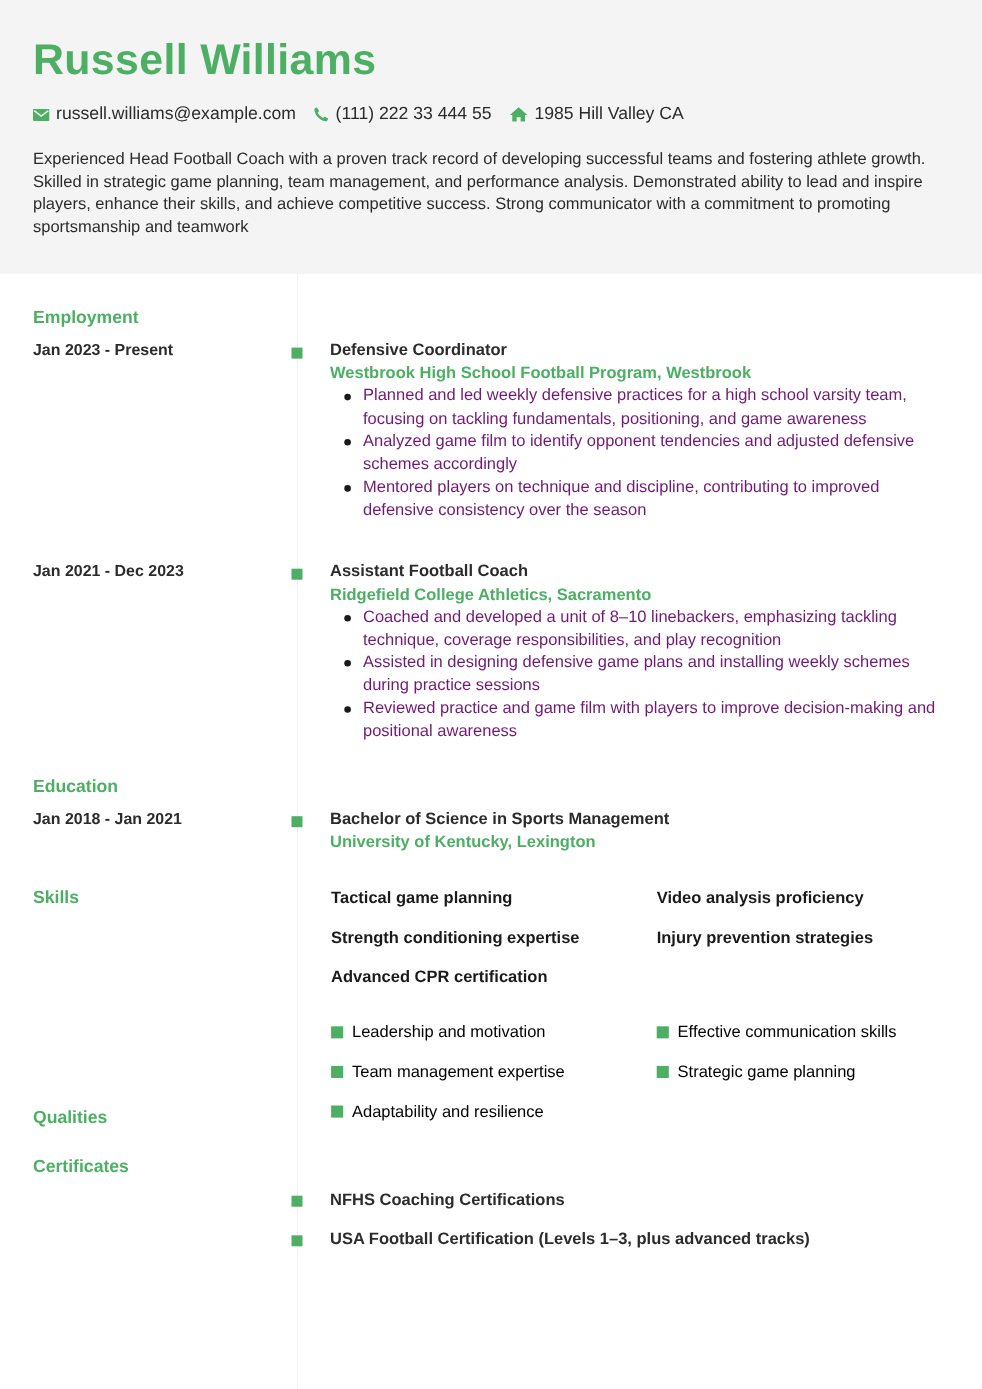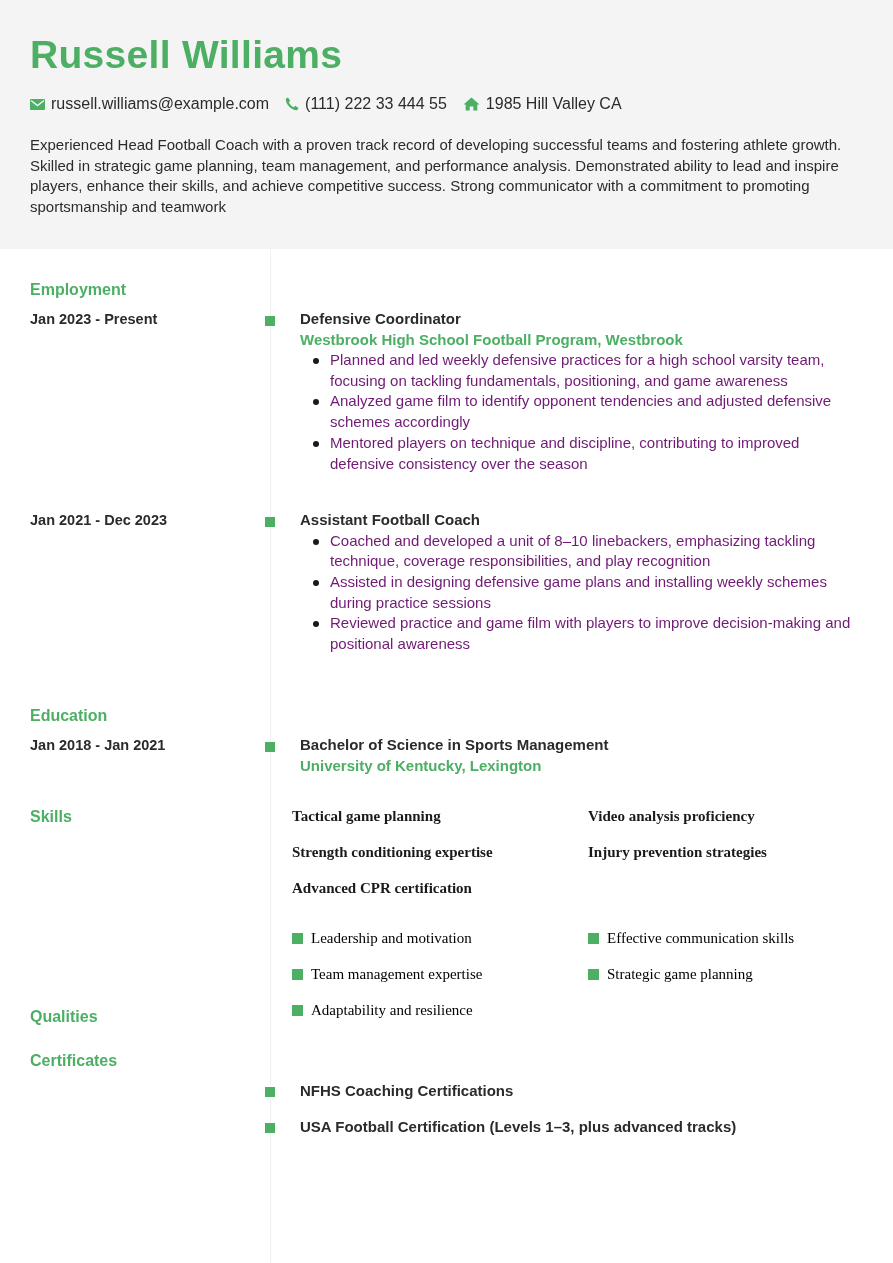--- a/index.html
+++ b/index.html
@@ -18,21 +18,21 @@
     .entry { position: absolute; left: 0; width: 893px; }
     .date { position: absolute; left: 30px; font-weight: bold; font-size: 14.5px; color: #2b2b2b; }
     .marker { position: absolute; left: 265px; width: 10px; height: 10px; background: #4caf64; }
     .entry-body { position: absolute; left: 300px; width: 560px; }
     .role { font-weight: bold; font-size: 15px; line-height: 20.5px; color: #2b2b2b; }
     .org { font-weight: bold; font-size: 15px; line-height: 20.5px; color: #4caf64; }
     .bullets { list-style: none; }
     .bullets li { position: relative; padding-left: 30px; font-size: 15px; line-height: 20.7px; color: #701a75; }
     .bullets li::before { content: ""; position: absolute; left: 13px; top: 8px; width: 6px; height: 6px; border-radius: 50%; background: #1a1a1a; }
 
-    .grid { position: absolute; left: 292px; width: 560px; display: grid; grid-template-columns: 296px 264px; row-gap: 15px; font-family: Liberation Serif, serif; }
+    .grid { position: absolute; left: 301px; width: 560px; display: grid; grid-template-columns: 296px 264px; row-gap: 15px; }
     .skill { font-weight: bold; font-size: 15px; line-height: 21px; color: #1a1a1a; }
     .quality { display: flex; align-items: center; font-size: 15px; line-height: 21px; color: #000000; }
     .quality .sq { width: 11px; height: 11px; background: #4caf64; margin-right: 8px; flex: none; }
 
     .cert { position: absolute; left: 0; width: 893px; }
     .cert-name { position: absolute; left: 300px; font-weight: bold; font-size: 15px; color: #2b2b2b; }
   </style>
 </head>
 <body>
 
@@ -78,20 +78,21 @@
       <li>Mentored players on technique and discipline, contributing to improved defensive consistency over the season</li>
     </ul>
   </div>
 </div>
 
 <div class="entry" style="top:512px;">
   <div class="date" style="top:0;">Jan 2021 - Dec 2023</div>
   <div class="marker" style="top:5px;"></div>
   <div class="entry-body" style="top:-2px;">
     <div class="role">Assistant Football Coach</div>
+    <div class="org">Ridgefield College Athletics, Sacramento</div>
     <ul class="bullets">
       <li>Coached and developed a unit of 8–10 linebackers, emphasizing tackling technique, coverage responsibilities, and play recognition</li>
       <li>Assisted in designing defensive game plans and installing weekly schemes during practice sessions</li>
       <li>Reviewed practice and game film with players to improve decision-making and positional awareness</li>
     </ul>
   </div>
 </div>
 
 <div class="section-title" style="top:707px;">Education</div>
 <div class="entry" style="top:737px;">

